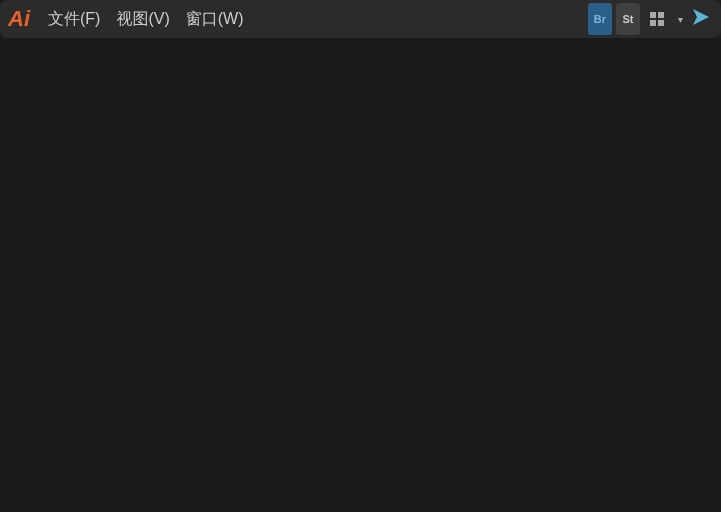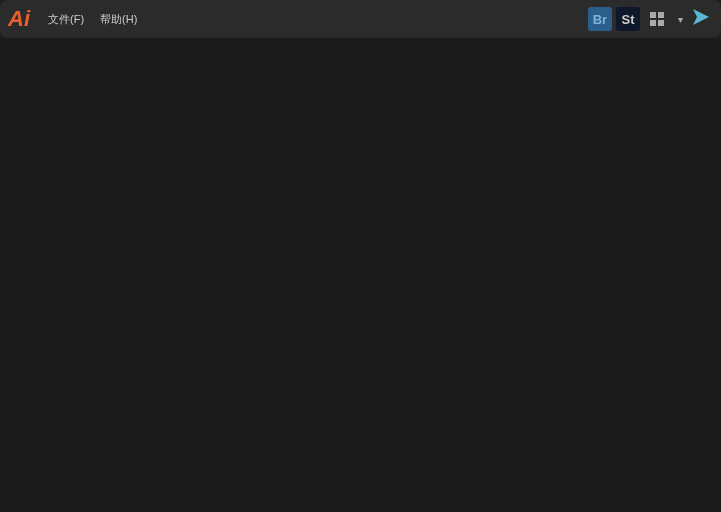--- a/index.html
+++ b/index.html
@@ -31,57 +31,57 @@
       color: #e8602c;
       font-size: 22px;
       font-weight: bold;
       font-style: italic;
       padding: 0 10px 0 4px;
       line-height: 38px;
     }
 
     .menu-item {
       color: #cccccc;
-      font-size: 11px;
+      font-size: 16px;
       padding: 0 8px;
       height: 38px;
       line-height: 38px;
       cursor: pointer;
       white-space: nowrap;
     }
 
     #right-icons {
       margin-left: auto;
       display: flex;
       align-items: center;
       gap: 4px;
       padding-right: 4px;
     }
 
     .icon-badge {
       display: flex;
       align-items: center;
       justify-content: center;
       width: 24px;
-      height: 24px;
+      height: 32px;
       background-color: #444;
       border-radius: 3px;
-      font-size: 13px;
+      font-size: 11px;
       font-weight: bold;
       color: #cccccc;
       cursor: pointer;
     }
 
     .icon-badge.br {
       background-color: #2b5f8b;
       color: #7ab4d8;
     }
 
     .icon-badge.st {
-      background-color: #0f172a;
+      background-color: #404040;
       color: #cccccc;
     }
 
     .icon-grid {
       display: flex;
       align-items: center;
       justify-content: center;
       width: 28px;
       height: 24px;
       cursor: pointer;
@@ -108,21 +108,22 @@
       background-color: #1a1a1a;
     }
   </style>
 </head>
 <body>
 
 <div id="menubar">
   <div id="ai-logo">Ai</div>
 
   <div class="menu-item">文件(F)</div>
-  <div class="menu-item">帮助(H)</div>
+  <div class="menu-item">视图(V)</div>
+  <div class="menu-item">窗口(W)</div>
 
   <div id="right-icons">
     <div class="icon-badge br">Br</div>
     <div class="icon-badge st">St</div>
     <div class="icon-grid">
       <svg width="16" height="14" viewBox="0 0 16 14" fill="none" xmlns="http://www.w3.org/2000/svg">
         <rect x="0" y="0" width="6" height="6" fill="#aaaaaa"></rect>
         <rect x="8" y="0" width="6" height="6" fill="#aaaaaa"></rect>
         <rect x="0" y="8" width="6" height="6" fill="#aaaaaa"></rect>
         <rect x="8" y="8" width="6" height="6" fill="#aaaaaa"></rect>

